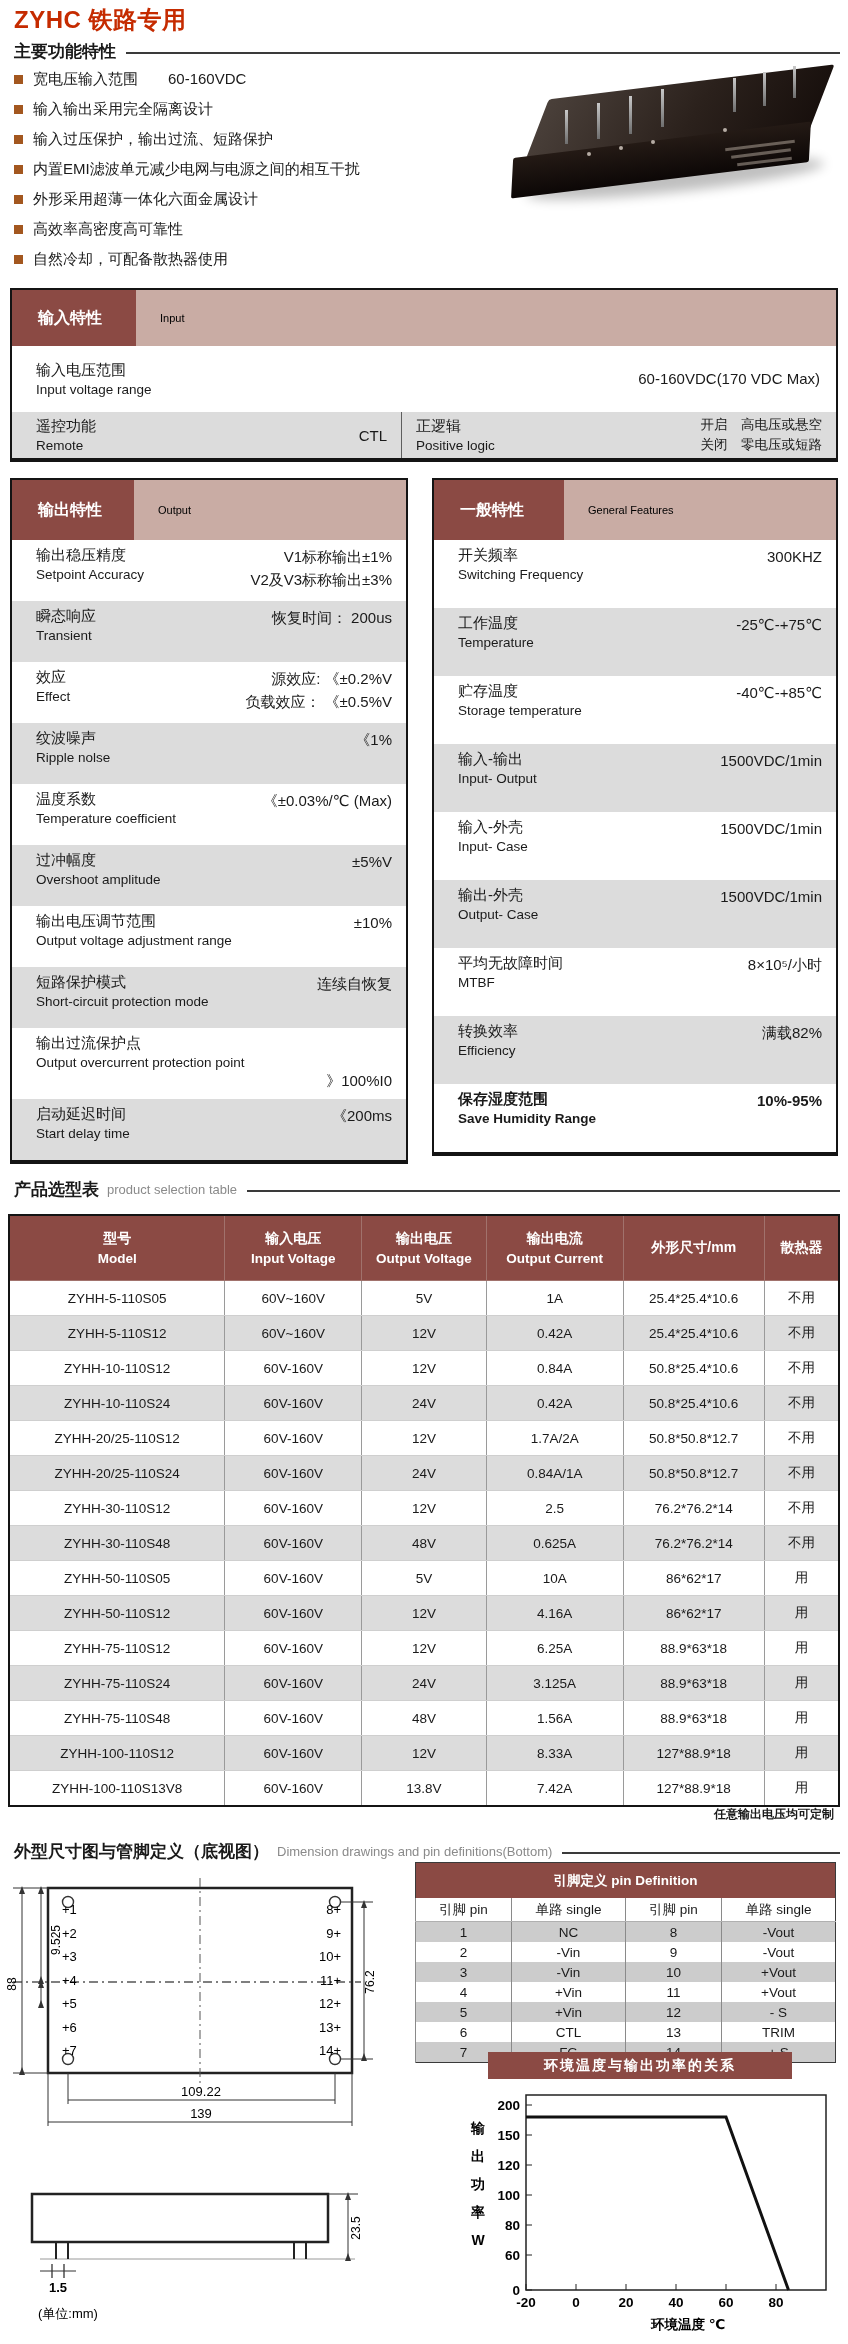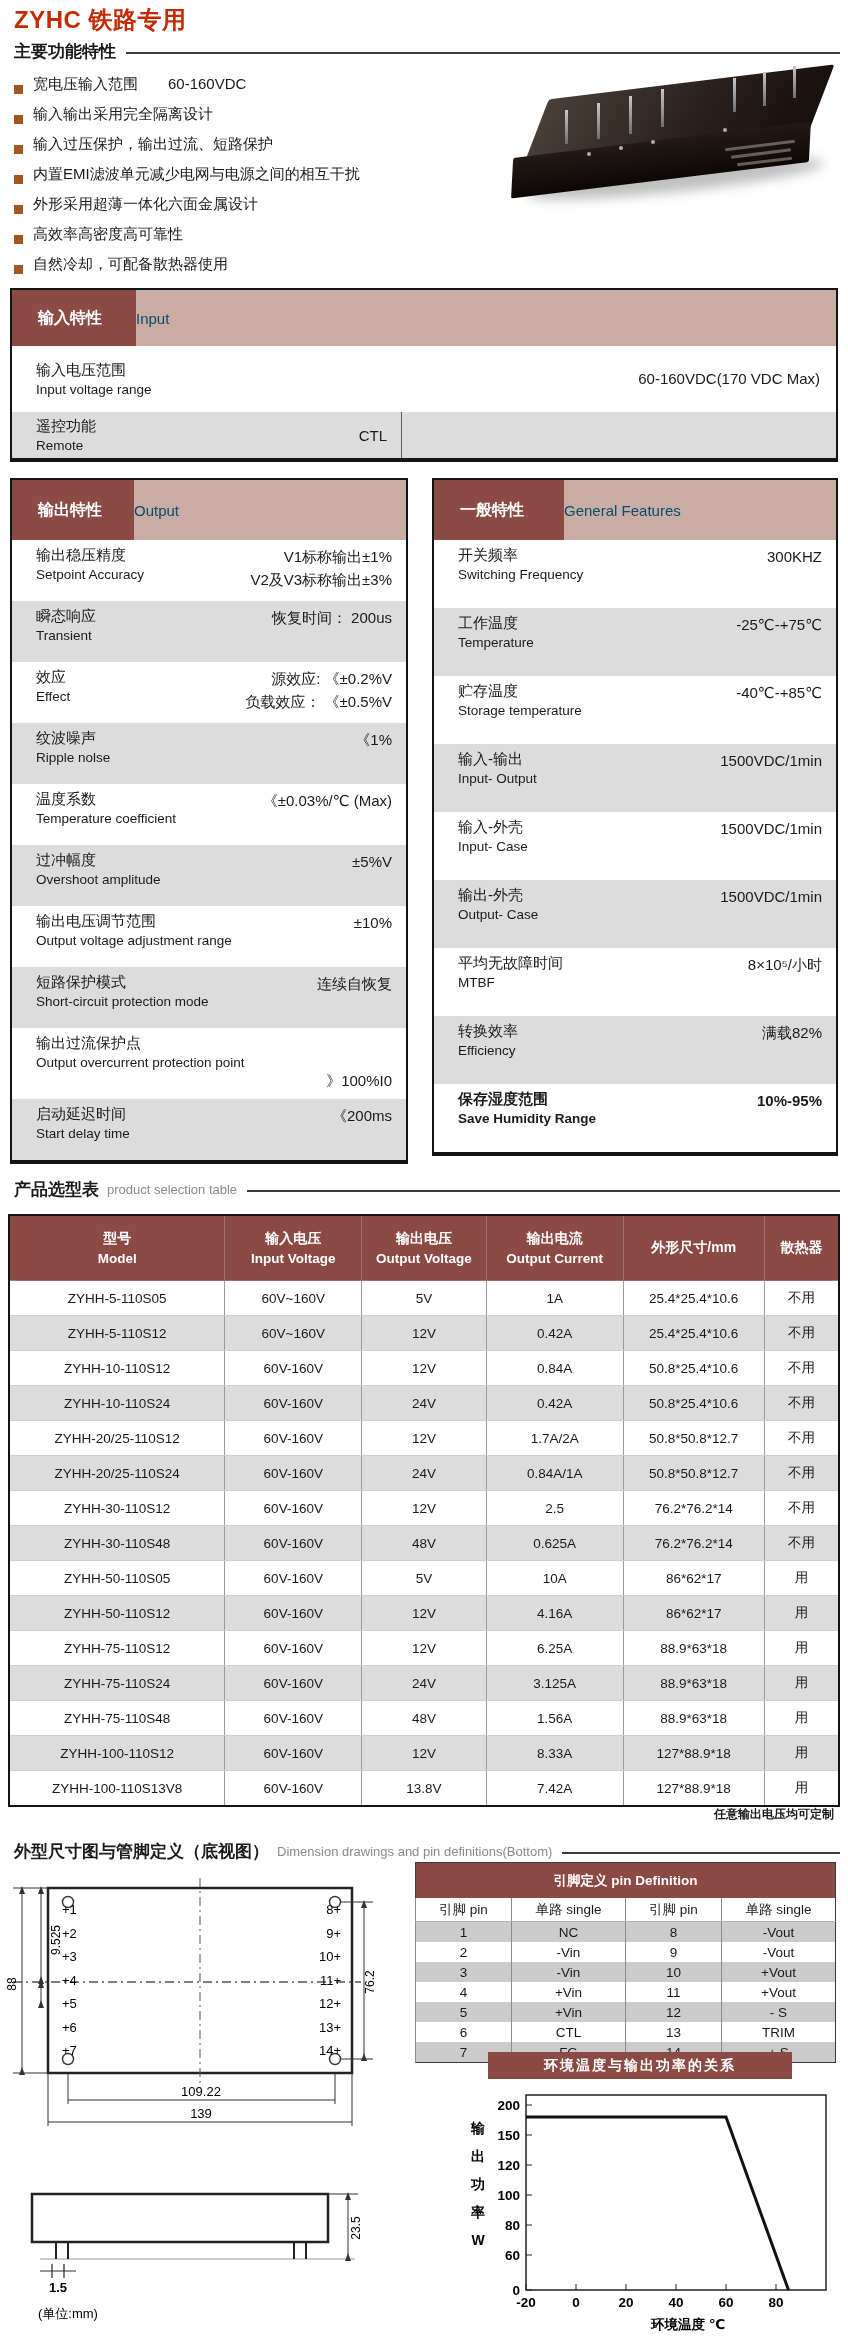--- a/index.html
+++ b/index.html
@@ -9,21 +9,21 @@
   
   .red-title{position:absolute;left:14px;top:4px;margin:0;font-size:24px;color:#c52b00;
              font-weight:bold;letter-spacing:.5px}
   .sec-head{position:absolute;left:14px;right:8px;display:flex;align-items:center}
   .sec-zh{font-size:17px;font-weight:bold;white-space:nowrap}
   .sec-en{font-size:13px;color:#8a8a8a;margin-left:8px;white-space:nowrap}
   .rule{flex:1;height:2px;background:#3a3a3a;margin-left:10px;margin-top:3px}
 
   
   #features{position:absolute;left:14px;top:64px}
-  .feat{display:flex;align-items:flex-end;height:30px}
+  .feat{display:flex;align-items:center;height:30px}
   .bullet{width:9px;height:9px;background:#a3571f;margin-right:10px;flex:none}
   .ftext{font-size:15px}
 
   
   .photo{position:absolute;left:495px;top:48px;width:350px;height:155px}
   .photo .shadow{position:absolute;left:30px;top:118px;width:300px;height:26px;background:#000;
                  opacity:.25;filter:blur(6px);border-radius:50%;transform:rotate(-6deg)}
   .photo .top-face{position:absolute;left:38px;top:36px;width:288px;height:72px;
                    background:linear-gradient(105deg,#4a403a 0%,#2b211c 55%,#170f0c 100%);
                    transform:rotate(-7deg) skewX(-28deg);border-radius:3px}
@@ -32,22 +32,22 @@
                      transform:rotate(-7deg) skewX(-10deg);border-radius:2px}
   .photo .pin{position:absolute;width:3px;background:linear-gradient(180deg,#c8c8c8,#6e6e6e)}
   .photo .dot{position:absolute;width:4px;height:4px;border-radius:50%;background:#cfc6bd;opacity:.85}
   .photo .print{position:absolute;height:3px;background:#b9aea2;opacity:.5;transform:rotate(-7deg)}
 
   
   .spec{position:absolute;border:2px solid #141414;border-bottom-width:4px;background:#fff;box-sizing:border-box}
   .spec-hdr{display:flex;height:56px}
   .spec-hdr .dark{background:#8b4a44;color:#fff;font-weight:bold;font-size:16px;
                   display:flex;align-items:center;padding-left:26px;box-sizing:border-box}
-  .spec-hdr .light{flex:1;background:#c9aca4;font-size:15px;color:#0c4a6e;
-                   display:flex;align-items:center;}
+  .spec-hdr .light{flex:1;background:#c9aca4;font-size:11px;color:#000000;
+                   display:flex;align-items:center;padding-left:24px}
   .srow{display:flex;align-items:flex-start;padding:6px 14px 6px 24px;box-sizing:border-box}
   .gray{background:#dcdcdc}
   .slbl .zh{font-size:15px}
   .slbl .en{font-size:13.5px;margin-top:2px}
   .sval{margin-left:auto;text-align:right;font-size:15px;white-space:pre-line;line-height:1.5;padding-left:8px}
 
   
   .in-row1{display:flex;align-items:center;height:66px;padding:0 16px 0 24px;box-sizing:border-box}
   .in-row2{display:flex;align-items:center;height:46px;box-sizing:border-box;background:#dcdcdc}
   .in-row2 .half1{width:390px;display:flex;align-items:center;padding:0 14px 0 24px;box-sizing:border-box;
@@ -157,20 +157,28 @@
       </div>
       <div class="sval">60-160VDC(170 VDC Max)</div>
     </div>
     <div class="in-row2">
       <div class="half1">
         <div class="slbl">
           <div class="zh">遥控功能</div>
           <div class="en">Remote</div>
         </div>
         <div class="ctl">CTL</div>
+      </div>
+      <div class="half2">
+        <div class="slbl">
+          <div class="zh">正逻辑</div>
+          <div class="en">Positive logic</div>
+        </div>
+        <div class="onoff">开启　高电压或悬空
+关闭　零电压或短路</div>
       </div>
     </div>
   </div>
 
   <div class="spec" style="left:10px;top:478px;width:398px">
     <div class="spec-hdr" style="height:60px">
       <div class="dark" style="width:122px">输出特性</div>
       <div class="light">Output</div>
     </div>
     <div id="output-rows">

